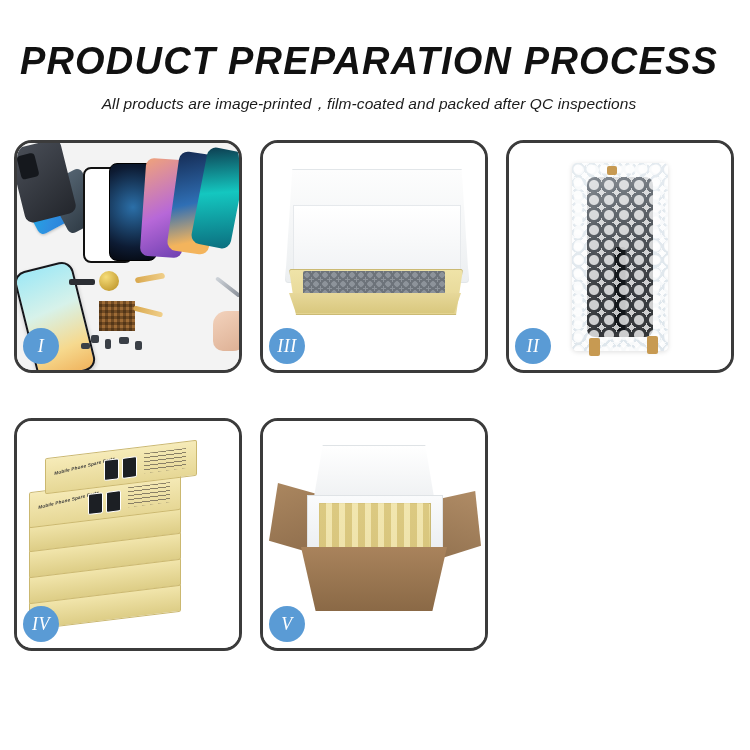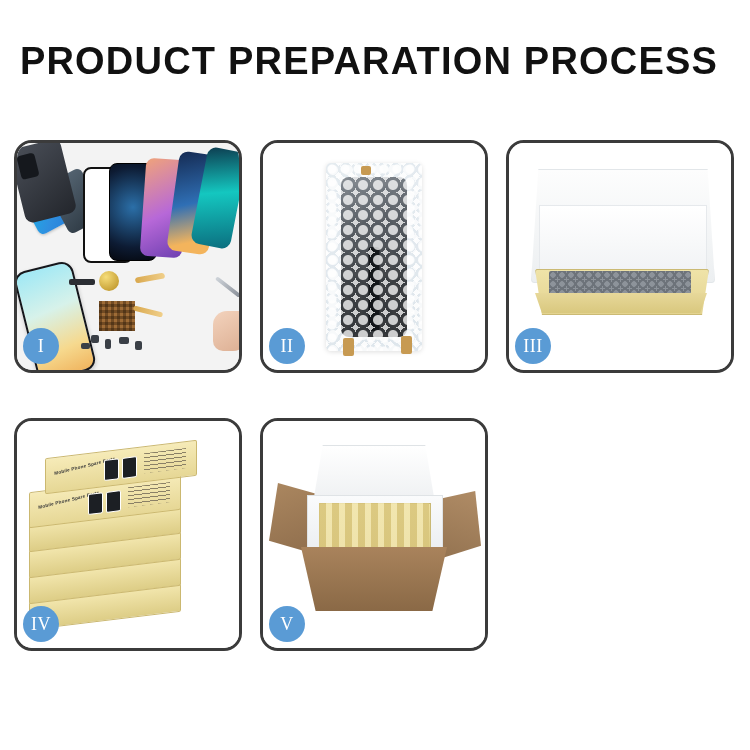--- a/index.html
+++ b/index.html
@@ -2,21 +2,21 @@
 <html><head>
 <meta charset="utf-8">
 <style>
   html,body{margin:0;padding:0;}
   body{
     width:750px;height:750px;
     background:#ffffff;
     font-family:"Liberation Sans", sans-serif;
     overflow:hidden;
   }
-  .page{position:relative;width:738px;height:750px;}
+  .page{position:relative;width:738px;height:750px;font-style:italic;}
 
   
   .header{width:100%;text-align:center;}
   .title{
     margin:0;padding-top:42px;
     font-family:"Liberation Sans", sans-serif;
     font-size:38px;font-weight:700;letter-spacing:1.2px;
     color:#111111;line-height:1;
   }
   .subtitle{
@@ -204,20 +204,21 @@
   .p6 .tape1{position:absolute;left:44px;top:104px;width:16px;height:20px;background:#a98d6c;opacity:.8;}
   .p6 .tape2{position:absolute;left:44px;top:166px;width:16px;height:20px;background:#a98d6c;opacity:.8;}
 </style>
 </head>
 <body>
 
 <div class="page">
 
   <div class="header">
     <h1 class="title">PRODUCT PREPARATION PROCESS</h1>
+    <p class="subtitle">All products are image-printed，film-coated and packed after QC inspections</p>
   </div>
 
   <div class="grid">
 
     <div class="panel">
       <div class="panel-inner p1">
         <div class="ph ph-a"></div>
         <div class="ph ph-a2"></div>
         <div class="ph ph-b"></div>
         <div class="ph ph-c"></div>
@@ -236,41 +237,41 @@
         <div class="scat" style="left:118px;top:198px;width:7px;height:9px;"></div>
         <div class="scat" style="left:64px;top:200px;width:9px;height:6px;"></div>
         <div class="ph-back"></div>
         <div class="tweez"></div>
         <div class="hand"></div>
       </div>
       <div class="badge">I</div>
     </div>
 
     <div class="panel">
+      <div class="panel-inner p3">
+        <div class="lid"></div>
+        <div class="foam"></div>
+        <div class="tray"></div>
+        <div class="grey"></div>
+        <div class="trayside"></div>
+      </div>
+      <div class="badge">III</div>
+    </div>
+
+    <div class="panel">
       <div class="panel-inner p2">
         <div class="bag"></div>
         <div class="part"></div>
         <div class="cable"></div>
         <div class="bub"></div>
         <div class="tapeA"></div>
         <div class="tapeB"></div>
         <div class="tapeC"></div>
       </div>
       <div class="badge">II</div>
-    </div>
-
-    <div class="panel">
-      <div class="panel-inner p3">
-        <div class="lid"></div>
-        <div class="foam"></div>
-        <div class="tray"></div>
-        <div class="grey"></div>
-        <div class="trayside"></div>
-      </div>
-      <div class="badge">III</div>
     </div>
 
     <div class="panel">
       <div class="panel-inner p4">
         <div class="stack">
           <div class="bx" style="left:0;top:150px;"></div>
           <div class="bx" style="left:0;top:124px;"></div>
           <div class="bx" style="left:0;top:98px;"></div>
           <div class="bx" style="left:0;top:72px;"></div>
           <div class="bx lbl" style="left:0;top:40px;">

